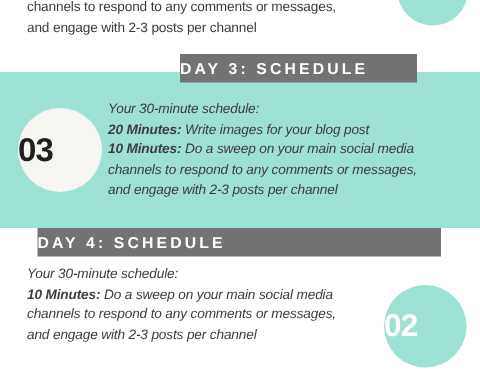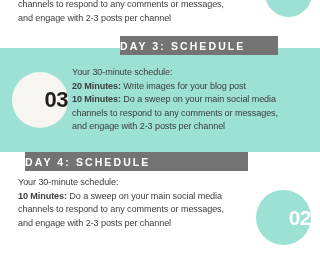--- a/index.html
+++ b/index.html
@@ -73,31 +73,31 @@
   }
   .banner-day3 {
     left: 120px;
     top: 36px;
     width: 158px;
     height: 19px;
   }
   .banner-day4 {
     left: 25px;
     top: 152px;
-    width: 223px;
+    width: 269px;
     height: 19px;
   }
 
   
   .badge {
     position: absolute;
     border-radius: 50%;
     display: flex;
     align-items: center;
-    justify-content: flex-end;
+    justify-content: flex-start;
   }
   .badge-03 {
     left: 12px;
     top: 72px;
     width: 56px;
     height: 56px;
     background: #F7F5F2;
   }
   .badge-03 .badge-num {
     color: #1f1f1f;
@@ -120,21 +120,21 @@
   }
 
   
   .body-text {
     position: absolute;
     font-size: 9.1px;
     line-height: 13.6px;
     color: #3d3d3d;
     letter-spacing: -0.1px;
   }
-  .body-text div { white-space: nowrap; }
+  .body-text div { white-space: nowrap; font-style: italic; }
   .body-day3 {
     left: 72px;
     top: 66px;
     width: 244px;
   }
   .body-day4 {
     left: 18px;
     top: 176px;
     width: 250px;
   }

